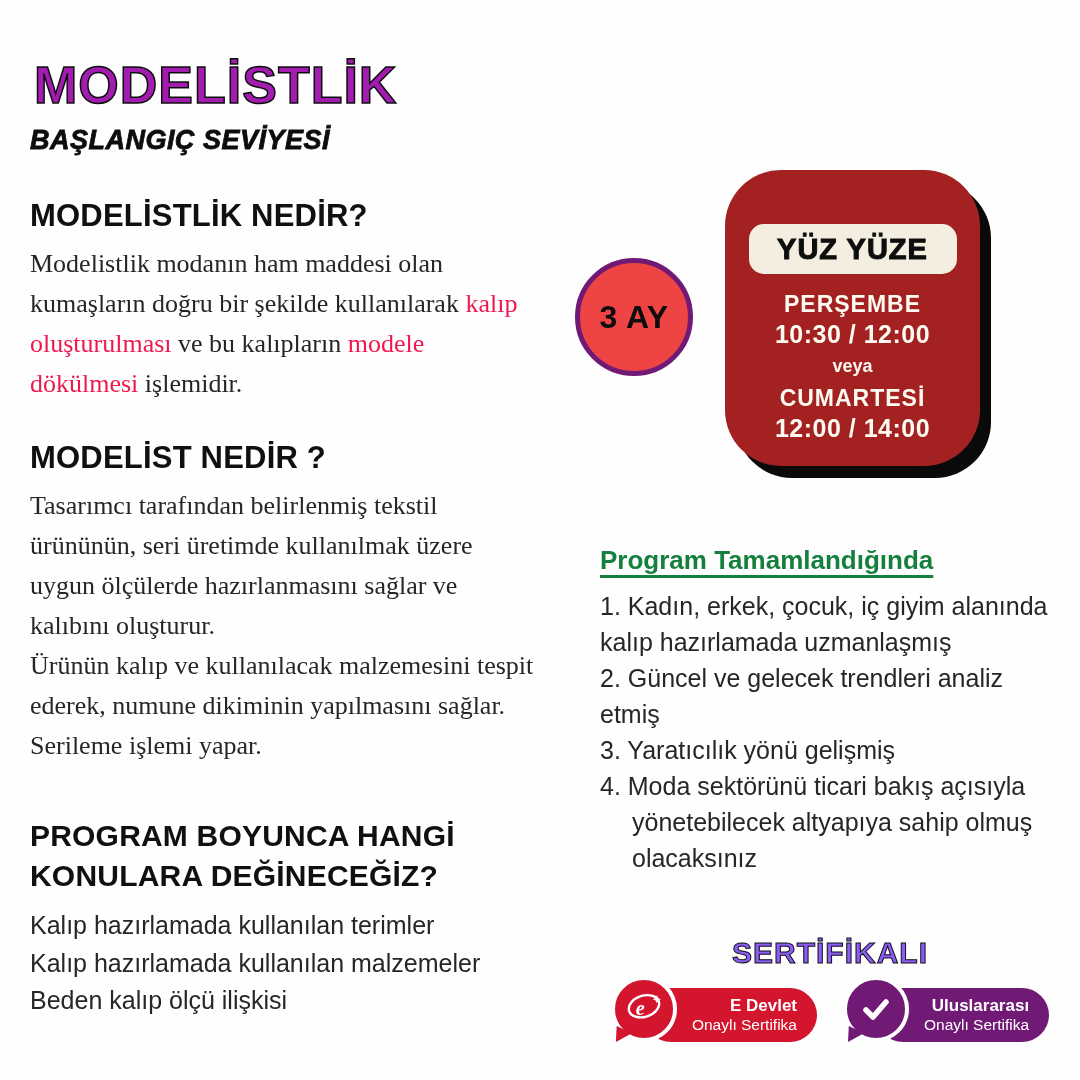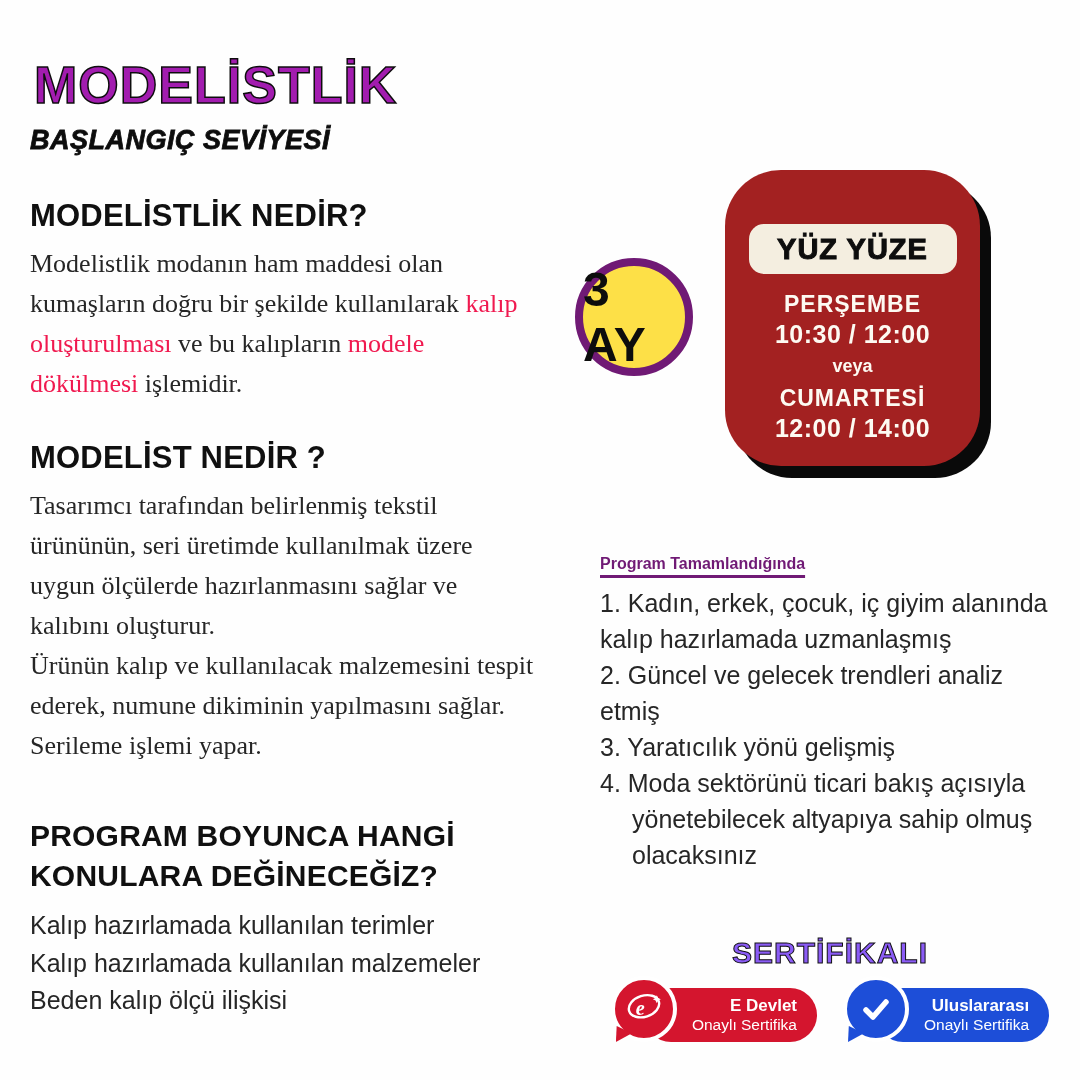--- a/index.html
+++ b/index.html
@@ -22,42 +22,42 @@
   .sec-heading{margin:0 0 10px 0;font-size:31px;font-weight:800;color:#101010;letter-spacing:.2px;}
   .body-text{margin:0;font-size:26px;line-height:1.54;color:#262626;font-weight:400;font-family:Liberation Serif, serif;}
   .hl{color:#f0194f;}
   .sec-what{top:198px;}
   .sec-modelist{top:440px;}
   .sec-topics{top:816px;}
   .sec-topics .sec-heading{margin-bottom:12px;font-size:30px;line-height:1.32;}
   .topic-item{font-size:25px;line-height:1.5;color:#262626;}
   
   .duration-circle{
-    left:575px;top:258px;width:118px;height:118px;border:8px solid #701a75;border-radius:50%;
-    background:#fde047;box-sizing:border-box;display:flex;align-items:center;justify-content:center;
-    font-size:48px;font-weight:900;color:#0d0d0d;letter-spacing:.5px;
+    left:575px;top:258px;width:118px;height:118px;border:5px solid #701a75;border-radius:50%;
+    background:#ef4444;box-sizing:border-box;display:flex;align-items:center;justify-content:center;
+    font-size:32px;font-weight:900;color:#0d0d0d;letter-spacing:.5px;
   }
   
   .schedule-card{
     left:725px;top:170px;width:255px;height:296px;background:#a32121;border-radius:56px;
     box-shadow:11px 12px 0 #0a0a0a;box-sizing:border-box;padding-top:54px;text-align:center;
   }
   .format-pill{
     margin:0 auto;width:208px;height:50px;background:#f4eee0;border-radius:15px;
     display:flex;align-items:center;justify-content:center;
     font-size:29px;font-weight:900;color:#0d0d0d;letter-spacing:1px;-webkit-text-stroke:1px #0d0d0d;
   }
   .schedule-lines{margin-top:15px;color:#fdfaf2;font-weight:800;}
   .sched-day{font-size:23px;line-height:30px;letter-spacing:1px;}
   .sched-time{font-size:25px;line-height:30px;letter-spacing:.5px;}
   .sched-sep{font-size:18px;line-height:30px;margin:2px 16px;}
   
   .outcomes{left:600px;top:545px;width:452px;}
   .outcomes-heading{
-    margin:10px 0 12px 0;font-size:16px;font-weight:800;color:#701a75;
+    margin:0 0 12px 0;font-size:26px;font-weight:800;color:#15803d;
     text-decoration:underline;text-decoration-thickness:2.5px;text-underline-offset:6px;
   }
   .outcome-item{font-size:25px;line-height:1.44;color:#262626;}
   .outcome-item.hanging{padding-left:32px;text-indent:-32px;}
   
   .cert-heading{
     left:600px;top:936px;width:460px;text-align:center;font-size:30px;font-weight:900;
     color:#8b5cf6;letter-spacing:1px;-webkit-text-stroke:1px #0d0d0d;
   }
   .badges-row{left:600px;top:976px;width:460px;display:flex;justify-content:center;gap:26px;}
@@ -71,21 +71,21 @@
   .badge-pill .b-sub{font-size:15.5px;font-weight:400;line-height:1.2;}
   .badge-circle{
     position:absolute;left:0;top:0;width:66px;height:66px;border-radius:50%;box-sizing:border-box;
     border:4px solid #fff;display:flex;align-items:center;justify-content:center;z-index:2;
   }
   .badge-circle::after{ 
     content:"";position:absolute;left:1px;bottom:-4px;width:16px;height:16px;
     background:inherit;clip-path:polygon(0 100%,5% 0,100% 45%);
   }
   .red-bg{background:#d4152e;}
-  .navy-bg{background:#1d4ed8;}
+  .navy-bg{background:#701a75;}
 </style>
 </head>
 <body>
 
 <div class="canvas">
 
   <div class="abs left-col header-block">
     <h1 class="display-title">MODELİSTLİK</h1>
     <div class="display-subtitle">BAŞLANGIÇ SEVİYESİ</div>
   </div>

